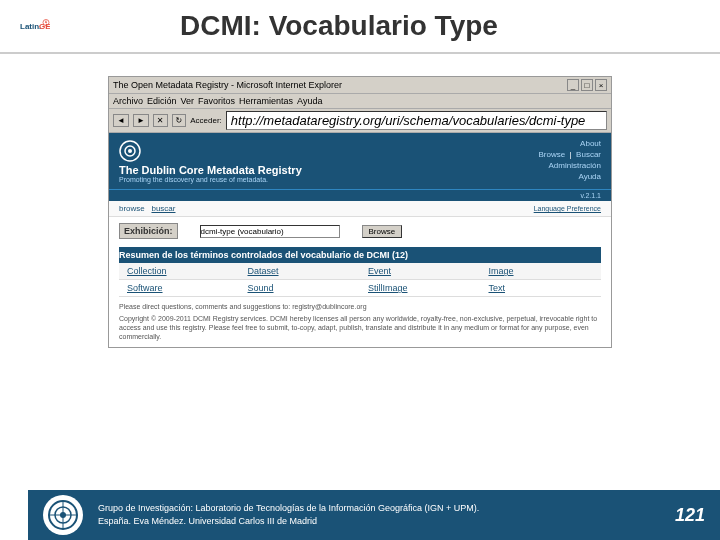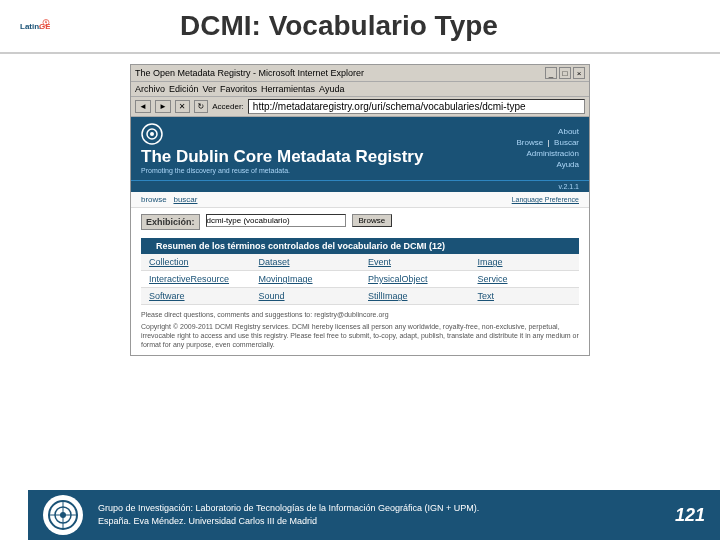--- a/index.html
+++ b/index.html
@@ -41,22 +41,22 @@
     
     .main {
       padding: 10px 20px;
       position: relative;
     }
 
     
     .browser-frame {
       border: 1px solid #999;
       background: #ef4444;
-      width: 460px;
-      margin: 0 auto;
+      width: 504px;
+      margin: 12px auto;
       font-size: 10px;
     }
     .browser-titlebar {
       background: #d4d0c8;
       padding: 2px 4px;
       font-size: 9px;
       color: #000;
       border-bottom: 1px solid #aaa;
       display: flex;
       justify-content: space-between;
@@ -118,21 +118,21 @@
       display: flex;
       justify-content: space-between;
       align-items: center;
     }
     .dc-logo-area {
       display: flex;
       flex-direction: column;
     }
     .dc-logo-title {
       color: #fff;
-      font-size: 17px;
+      font-size: 11px;
       font-weight: bold;
     }
     .dc-logo-subtitle {
       color: #aad4f5;
       font-size: 7px;
     }
     .dc-nav {
       color: #fff;
       font-size: 8px;
       text-align: right;
@@ -176,22 +176,22 @@
       background: #fff;
     }
     .dc-section-title {
       font-size: 12px;
       font-weight: bold;
       color: #333;
       margin-bottom: 6px;
     }
     .dc-exhibicion-row {
       display: flex;
-      align-items: flex-start;
-      gap: 6px;
+      align-items: center;
+      gap: 22px;
       margin-bottom: 8px;
     }
     .dc-exhibicion-label {
       font-size: 9px;
       font-weight: bold;
       color: #333;
       background: #d4d0c8;
       border: 1px solid #888;
       padding: 2px 4px;
     }
@@ -208,21 +208,21 @@
       border: 1px outset #888;
       padding: 1px 6px;
       cursor: pointer;
     }
 
     .dc-vocab-table-header {
       background: #1a5276;
       color: #fff;
       font-size: 9px;
       font-weight: bold;
-      padding: 3px 15px;
+      padding: 3px 0;
       margin-bottom: 0;
     }
     .dc-vocab-table {
       width: 100%;
       border-collapse: collapse;
       font-size: 9px;
     }
     .dc-vocab-table tr {
       border-bottom: 1px solid #ddd;
     }
@@ -322,21 +322,21 @@
       <span style="cursor:pointer">Herramientas</span>
       <span style="cursor:pointer">Ayuda</span>
     </div>
 
     <div class="browser-addressbar">
       <button class="browser-toolbar-btn">◄</button>
       <button class="browser-toolbar-btn">►</button>
       <button class="browser-toolbar-btn">✕</button>
       <button class="browser-toolbar-btn">↻</button>
       <span style="font-size:8px">Acceder:</span>
-      <input class="browser-address-input" value="http://metadataregistry.org/uri/schema/vocabularies/dcmi-type" style="font-size: 10px;">
+      <input class="browser-address-input" value="http://metadataregistry.org/uri/schema/vocabularies/dcmi-type" style="font-size: 13px; font-style: italic;">
     </div>
 
     <div class="dc-page">
 
       <div class="dc-header">
         <div class="dc-logo-area">
           <svg width="22" height="22" viewBox="0 0 22 22" style="margin-bottom:2px">
             <circle cx="11" cy="11" r="10" fill="none" stroke="#fff" stroke-width="1.5"></circle>
             <circle cx="11" cy="11" r="5" fill="none" stroke="#fff" stroke-width="1.5"></circle>
             <circle cx="11" cy="11" r="2" fill="#fff"></circle>
@@ -385,26 +385,20 @@
         </div>
 
         <div class="dc-vocab-table-header">Resumen de los términos controlados del vocabulario de DCMI  (12)</div>
         <table class="dc-vocab-table">
           <tbody>
             <tr>
               <td><a href="#">Collection</a></td>
               <td><a href="#">Dataset</a></td>
               <td><a href="#">Event</a></td>
               <td><a href="#">Image</a></td>
-            </tr>
-            <tr>
-              <td><a href="#">InteractiveResource</a></td>
-              <td><a href="#">MovingImage</a></td>
-              <td><a href="#">PhysicalObject</a></td>
-              <td><a href="#">Service</a></td>
             </tr>
             <tr>
               <td><a href="#">Software</a></td>
               <td><a href="#">Sound</a></td>
               <td><a href="#">StillImage</a></td>
               <td><a href="#">Text</a></td>
             </tr>
           </tbody>
         </table>
 

